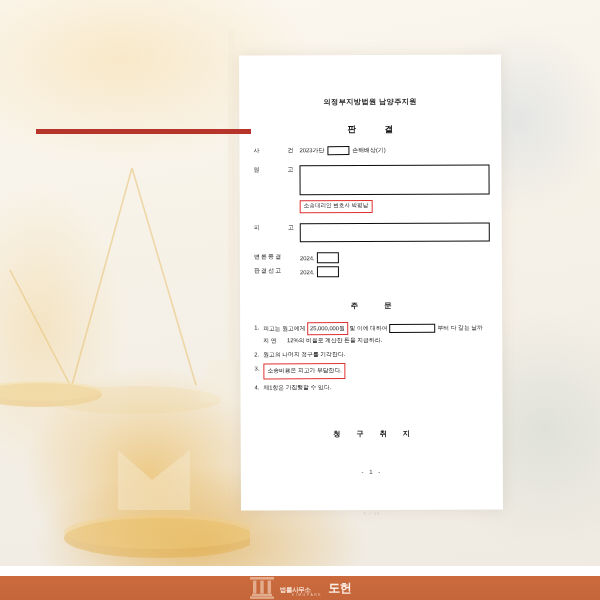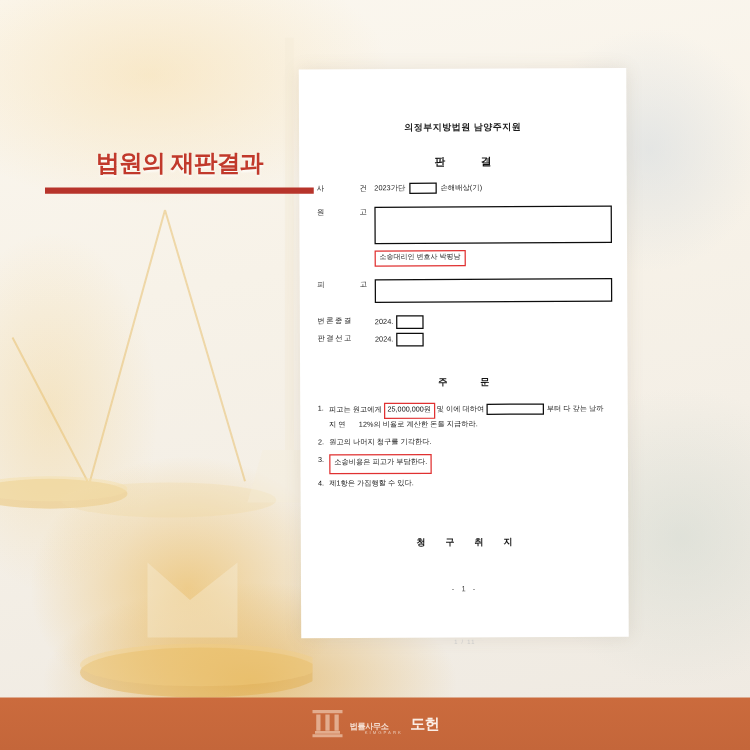--- a/index.html
+++ b/index.html
@@ -77,21 +77,21 @@
   }
   .mainword{
     font-size:37px; font-weight:bold; color:#a81f1f; letter-spacing:-1.5px;
     text-align:center; line-height:1.06; margin-top:2px;
     text-shadow:2px 2px 0 rgba(255,255,255,.95), -1px -1px 0 rgba(255,255,255,.7), 0 3px 5px rgba(255,255,255,.8);
   }
   .rule{ height:5px; background:#b7342b; margin-top:7px; width:100%; }
 
   
   #brandbar{
-    position:absolute; left:0; right:0; bottom:0; height:42px;
+    position:absolute; left:0; right:0; bottom:0; height:24px;
     background:linear-gradient(180deg,#cb6b3d 0%,#c4663a 100%);
     display:flex; align-items:center; justify-content:center; gap:5px;
   }
   #brandbar .logo{ display:block; }
   .brandtxt{ display:flex; align-items:baseline; gap:3px; }
   .bt-small{ font-size:6.5px; color:#f4ddd0; font-weight:bold; letter-spacing:-.3px; }
   .bt-en{ font-size:3.4px; color:#eccbb8; letter-spacing:1.6px; position:relative; top:4px; margin-left:-22px;}
   .bt-big{ font-size:12px; color:#fbeee6; font-weight:bold; letter-spacing:-.5px; margin-left:3px; }
 </style>
 </head>
@@ -206,21 +206,20 @@
   </ol>
 
   <div class="claimhead">청 구 취 지</div>
   <div class="pagemark">- 1 -</div>
   <div class="pagecount">1 / 11</div>
 
  </div>
 </div>
 
 <div id="headline">
-  <div class="kicker">법원의 재판결과</div>
   <div class="rule"></div>
 </div>
 
 <div id="brandbar">
   <svg class="logo" width="26" height="24" viewBox="0 0 26 24">
     <rect x="1" y="1" width="24" height="2.6" fill="#e8b89c" opacity=".85"></rect>
     <rect x="4" y="4.6" width="3.4" height="13" fill="#e8b89c" opacity=".85"></rect>
     <rect x="11.3" y="4.6" width="3.4" height="13" fill="#e8b89c" opacity=".85"></rect>
     <rect x="18.6" y="4.6" width="3.4" height="13" fill="#e8b89c" opacity=".85"></rect>
     <rect x="3" y="17.8" width="20" height="2.2" fill="#e8b89c" opacity=".85"></rect>

